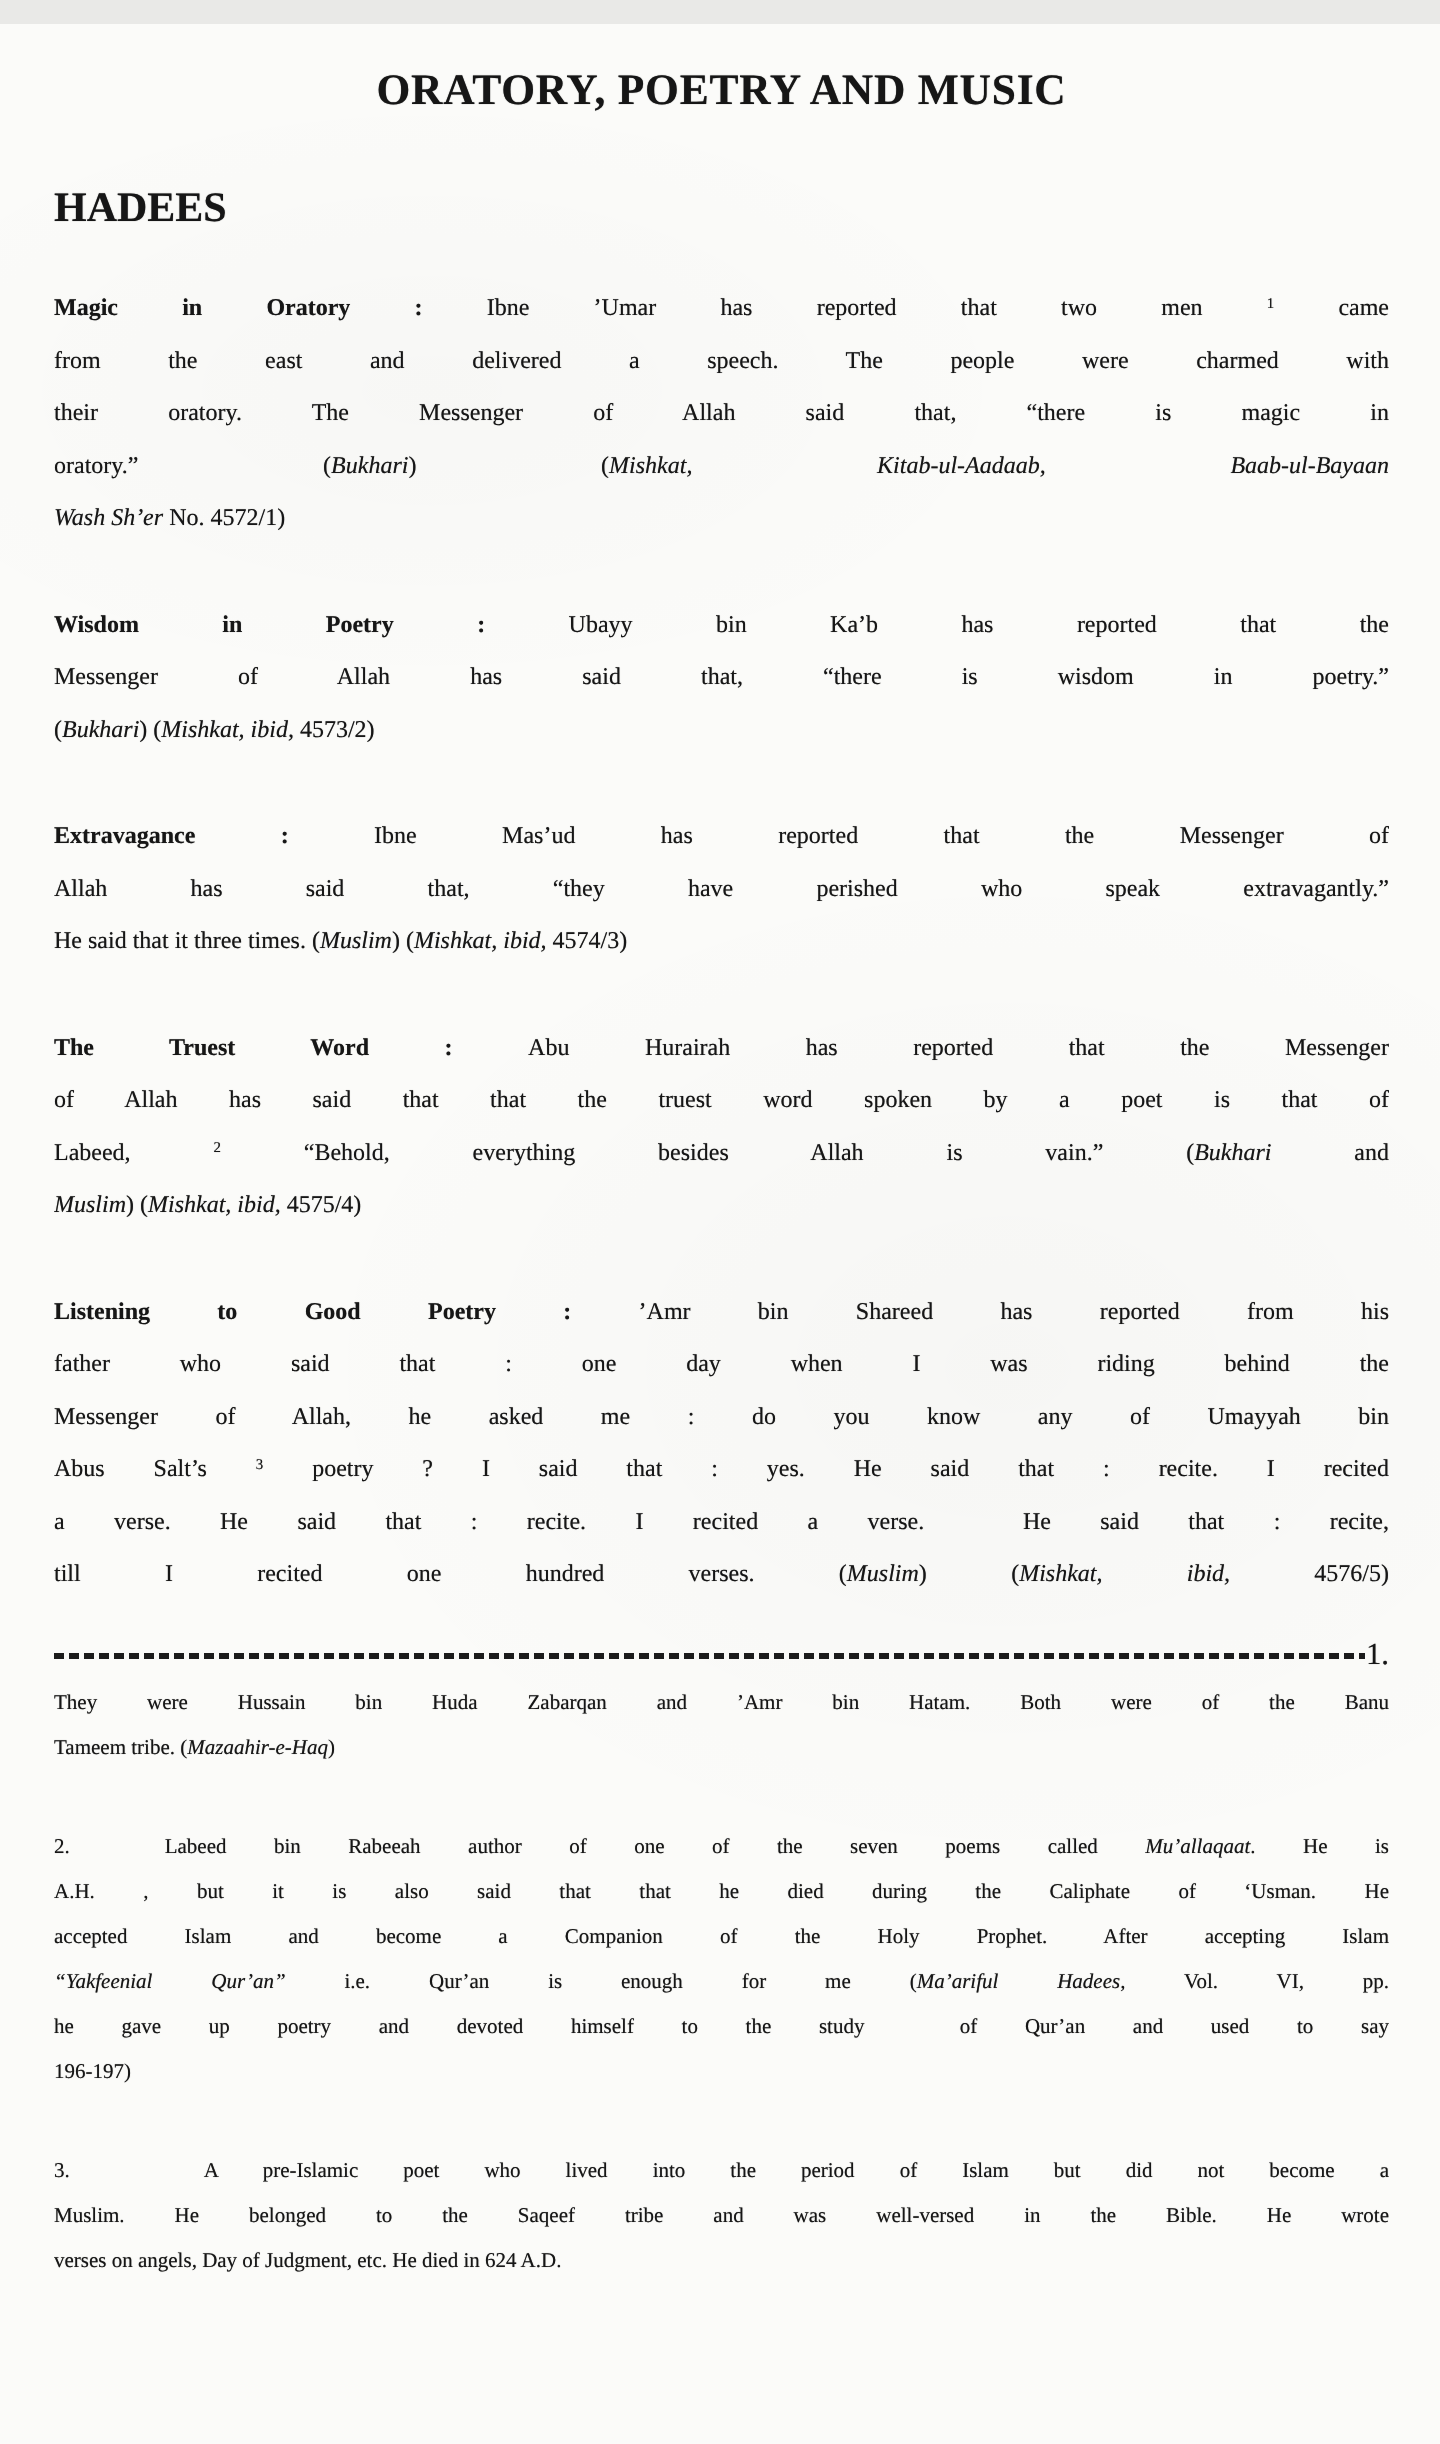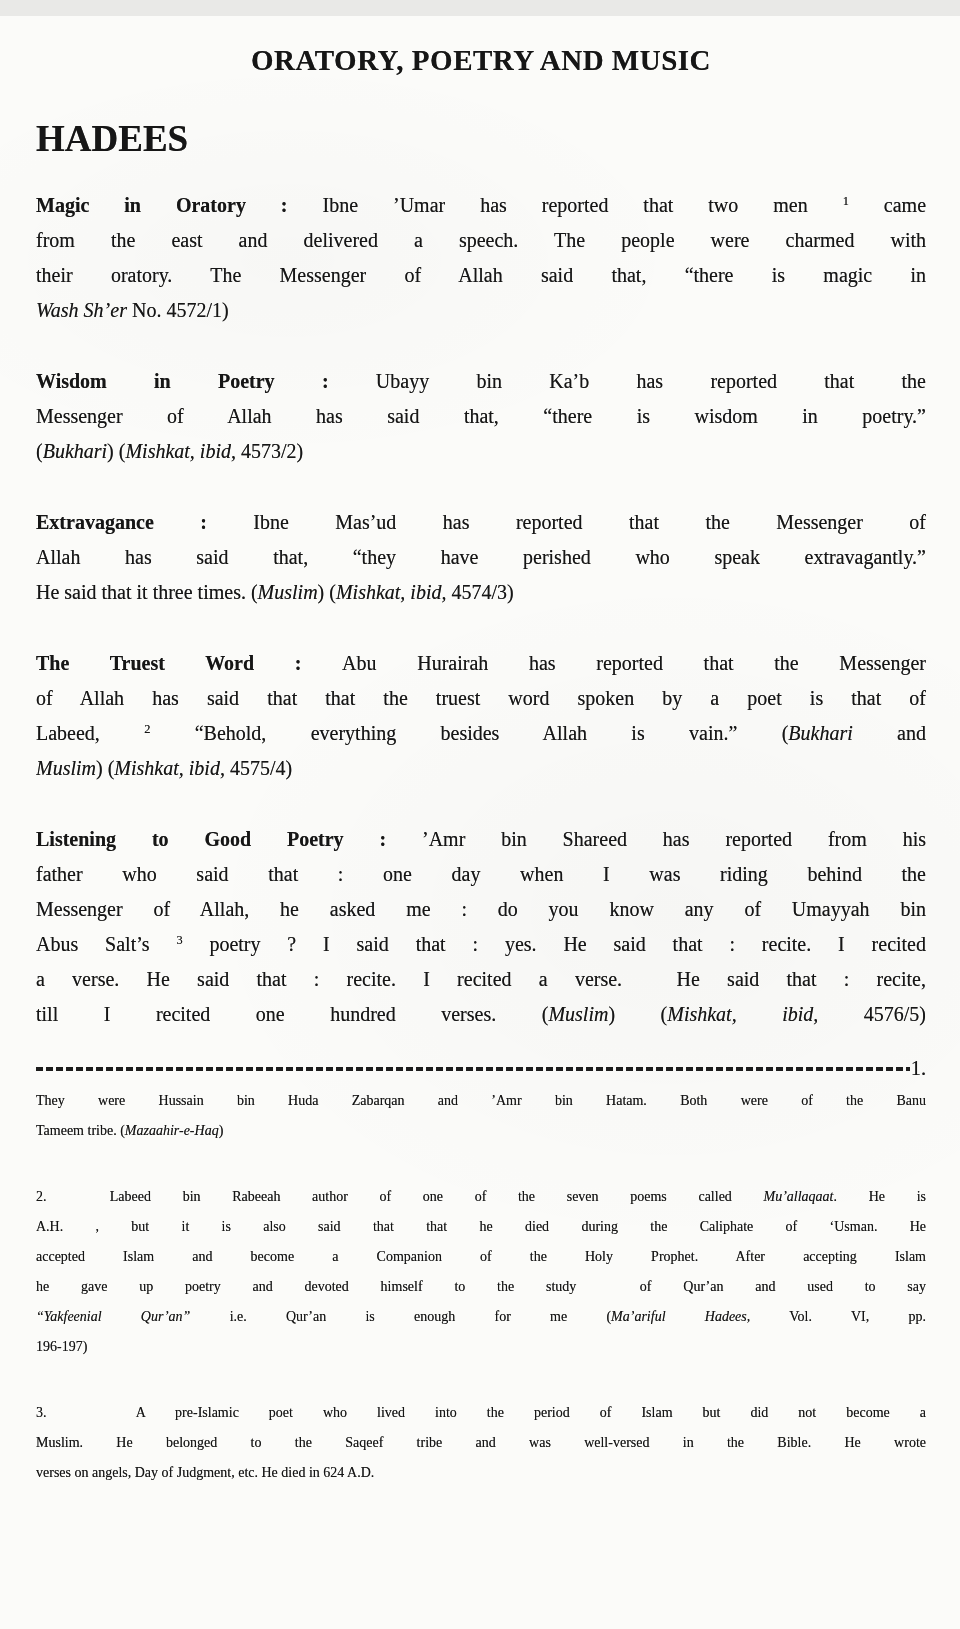--- a/index.html
+++ b/index.html
@@ -21,28 +21,28 @@
     text-align:center;
     font-weight:bold;
     font-size:29px;
     line-height:36px;
     letter-spacing:0.5px;
     text-shadow:0 0 0.6px rgba(10,10,10,0.65);
   }
   .heading{
     margin-top:44px;
     font-weight:bold;
-    font-size:37px;
+    font-size:28px;
     line-height:34px;
     text-shadow:0 0 0.6px rgba(10,10,10,0.65);
   }
   .bodytext{margin-top:32px;}
   .para + .para{margin-top:36px;}
   .ln{
-    font-size:20px;
+    font-size:16px;
     line-height:35px;
     height:35px;
     overflow:hidden;
     text-align:justify;
     text-shadow:0 0 0.5px rgba(20,20,20,0.6);
   }
   .fln{
     font-size:14px;
     line-height:30px;
     height:30px;
@@ -84,20 +84,21 @@
 
 <div class="page">
   <div class="title">ORATORY, POETRY AND MUSIC</div>
   <div class="heading">HADEES</div>
 
   <div class="bodytext">
       <div class="para">
         <div class="ln j"><span class="b">Magic in Oratory : </span><span>Ibne ’Umar has reported that two men </span><span class="sup">1</span><span> came</span></div>
         <div class="ln j"><span>from the east and delivered a speech. The people were charmed with</span></div>
         <div class="ln j"><span>their oratory. The Messenger of Allah said that, “there is magic in</span></div>
+        <div class="ln j"><span>oratory.” (</span><span class="i">Bukhari</span><span>) (</span><span class="i">Mishkat, Kitab-ul-Aadaab, Baab-ul-Bayaan</span></div>
         <div class="ln"><span class="i">Wash Sh’er </span><span>No. 4572/1)</span></div>
       </div>
       <div class="para">
         <div class="ln j"><span class="b">Wisdom in Poetry : </span><span>Ubayy bin Ka’b has reported that the</span></div>
         <div class="ln j"><span>Messenger of Allah has said that, “there is wisdom in poetry.”</span></div>
         <div class="ln"><span>(</span><span class="i">Bukhari</span><span>) (</span><span class="i">Mishkat, ibid,</span><span> 4573/2)</span></div>
       </div>
       <div class="para">
         <div class="ln j"><span class="b">Extravagance : </span><span>Ibne Mas’ud has reported that the Messenger of</span></div>
         <div class="ln j"><span>Allah has said that, “they have perished who speak extravagantly.”</span></div>
@@ -126,22 +127,22 @@
 
   <div class="footnotes">
       <div class="para">
         <div class="fln j"><span>They were Hussain bin Huda Zabarqan and ’Amr bin Hatam. Both were of the Banu</span></div>
         <div class="fln"><span>Tameem tribe. (</span><span class="i">Mazaahir-e-Haq</span><span>)</span></div>
       </div>
       <div class="para">
         <div class="fln j"><span>2.&nbsp; Labeed bin Rabeeah author of one of the seven poems called </span><span class="i">Mu’allaqaat</span><span>. He is</span></div>
         <div class="fln j"><span>A.H. , but it is also said that that he died during the Caliphate of ‘Usman. He</span></div>
         <div class="fln j"><span>accepted Islam and become a Companion of the Holy Prophet. After accepting Islam</span></div>
+        <div class="fln j"><span class="i">“Yakfeenial Qur’an”</span><span> i.e. Qur’an is enough for me (</span><span class="i">Ma’ariful Hadees,</span><span> Vol. VI, pp.</span></div>
         <div class="fln j"><span>he gave up poetry and devoted himself to the study&nbsp; of Qur’an and used to say</span></div>
-        <div class="fln j"><span class="i">“Yakfeenial Qur’an”</span><span> i.e. Qur’an is enough for me (</span><span class="i">Ma’ariful Hadees,</span><span> Vol. VI, pp.</span></div>
         <div class="fln"><span>196-197)</span></div>
       </div>
       <div class="para">
         <div class="fln j"><span>3.&nbsp;&nbsp; A pre-Islamic poet who lived into the period of Islam but did not become a</span></div>
         <div class="fln j"><span>Muslim. He belonged to the Saqeef tribe and was well-versed in the Bible. He wrote</span></div>
         <div class="fln"><span>verses on angels, Day of Judgment, etc. He died in 624 A.D.</span></div>
       </div>
     </div>
 </div>
 

